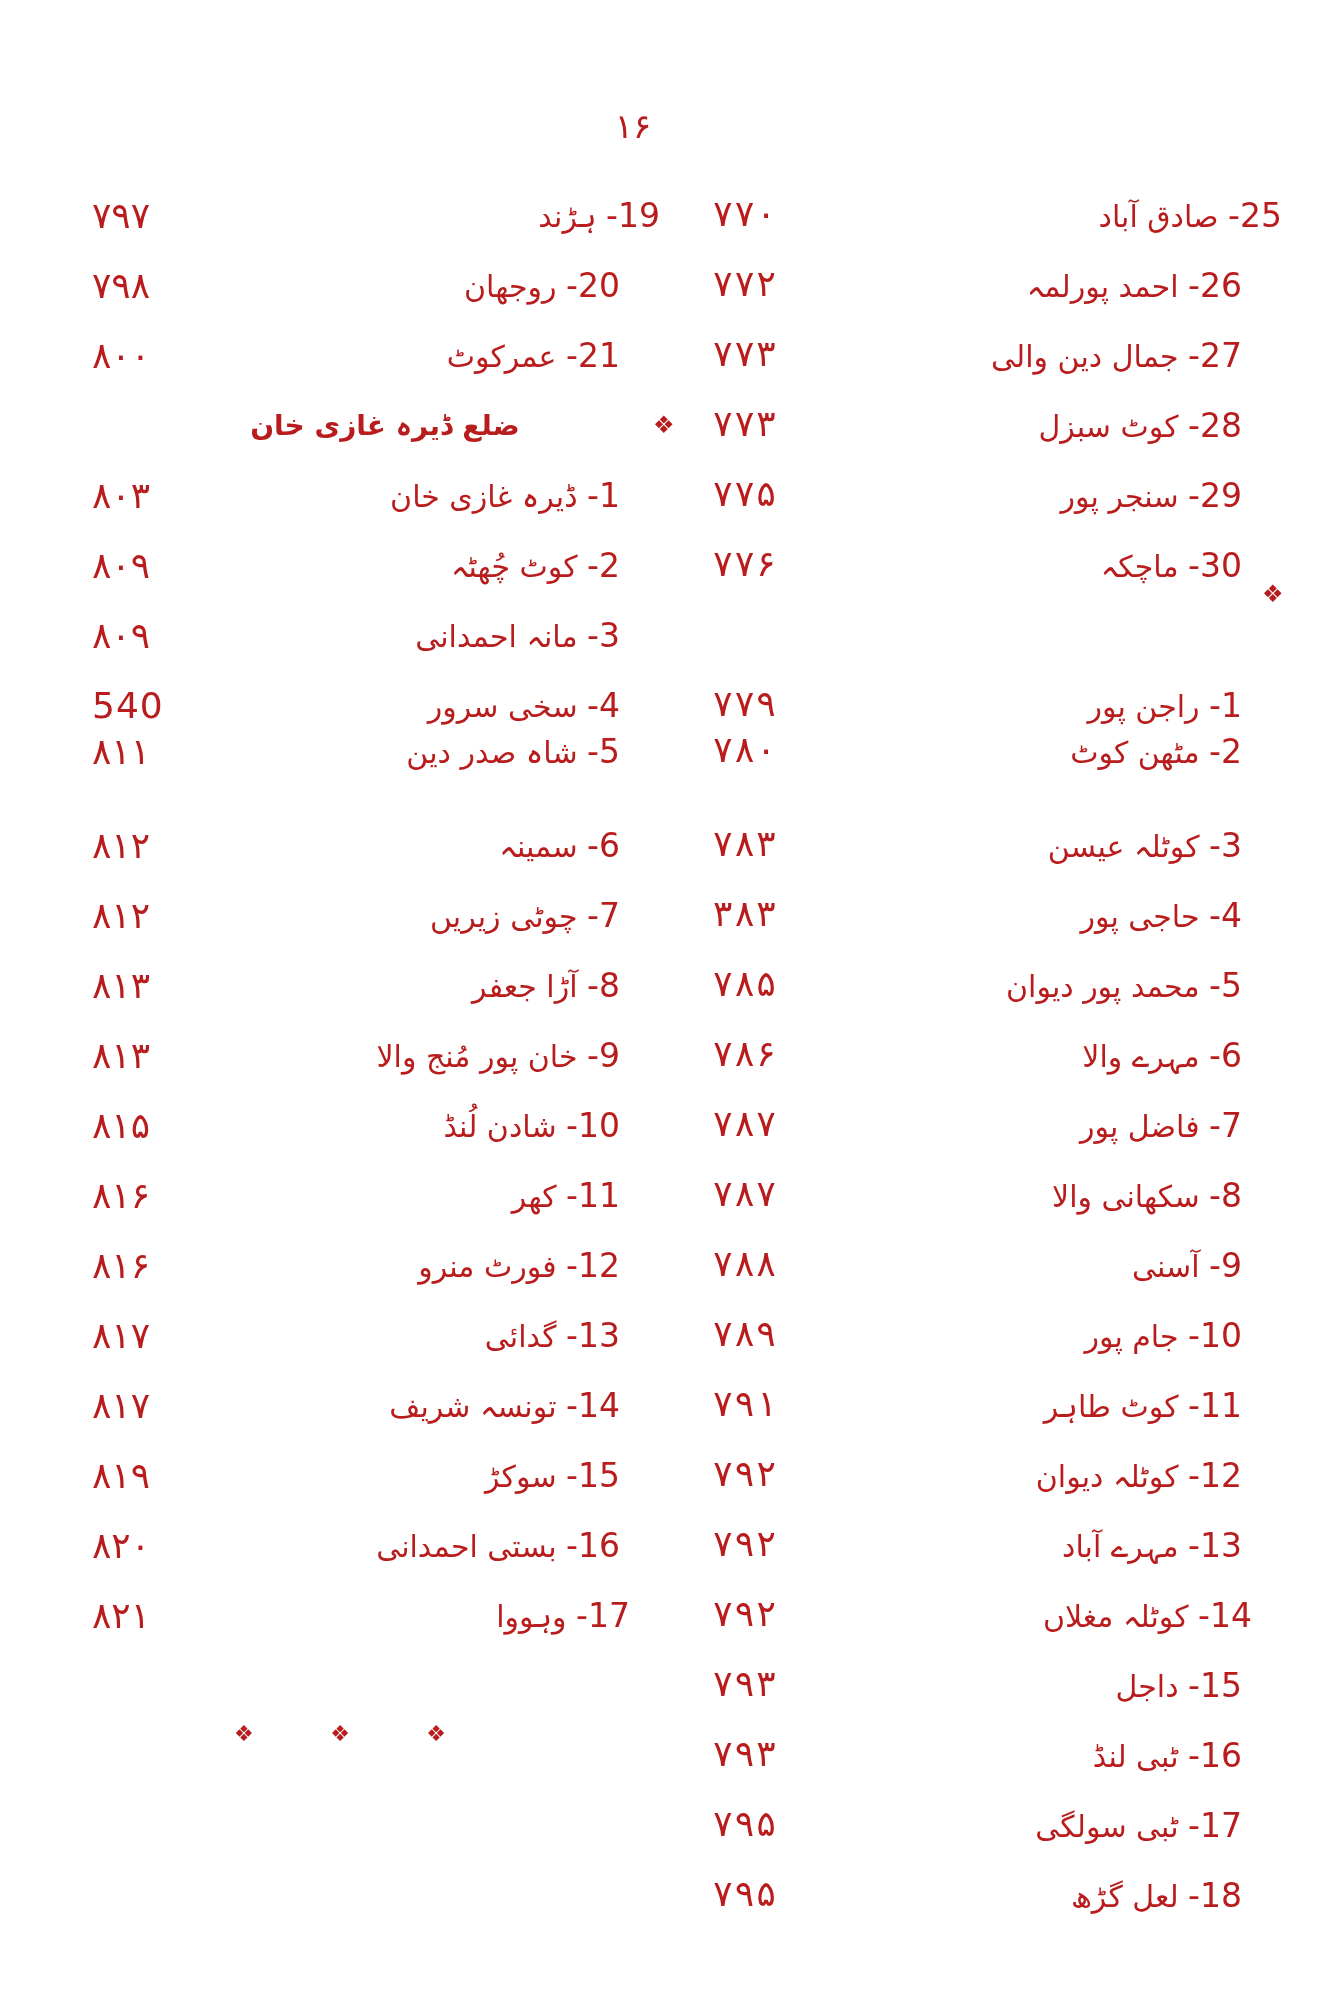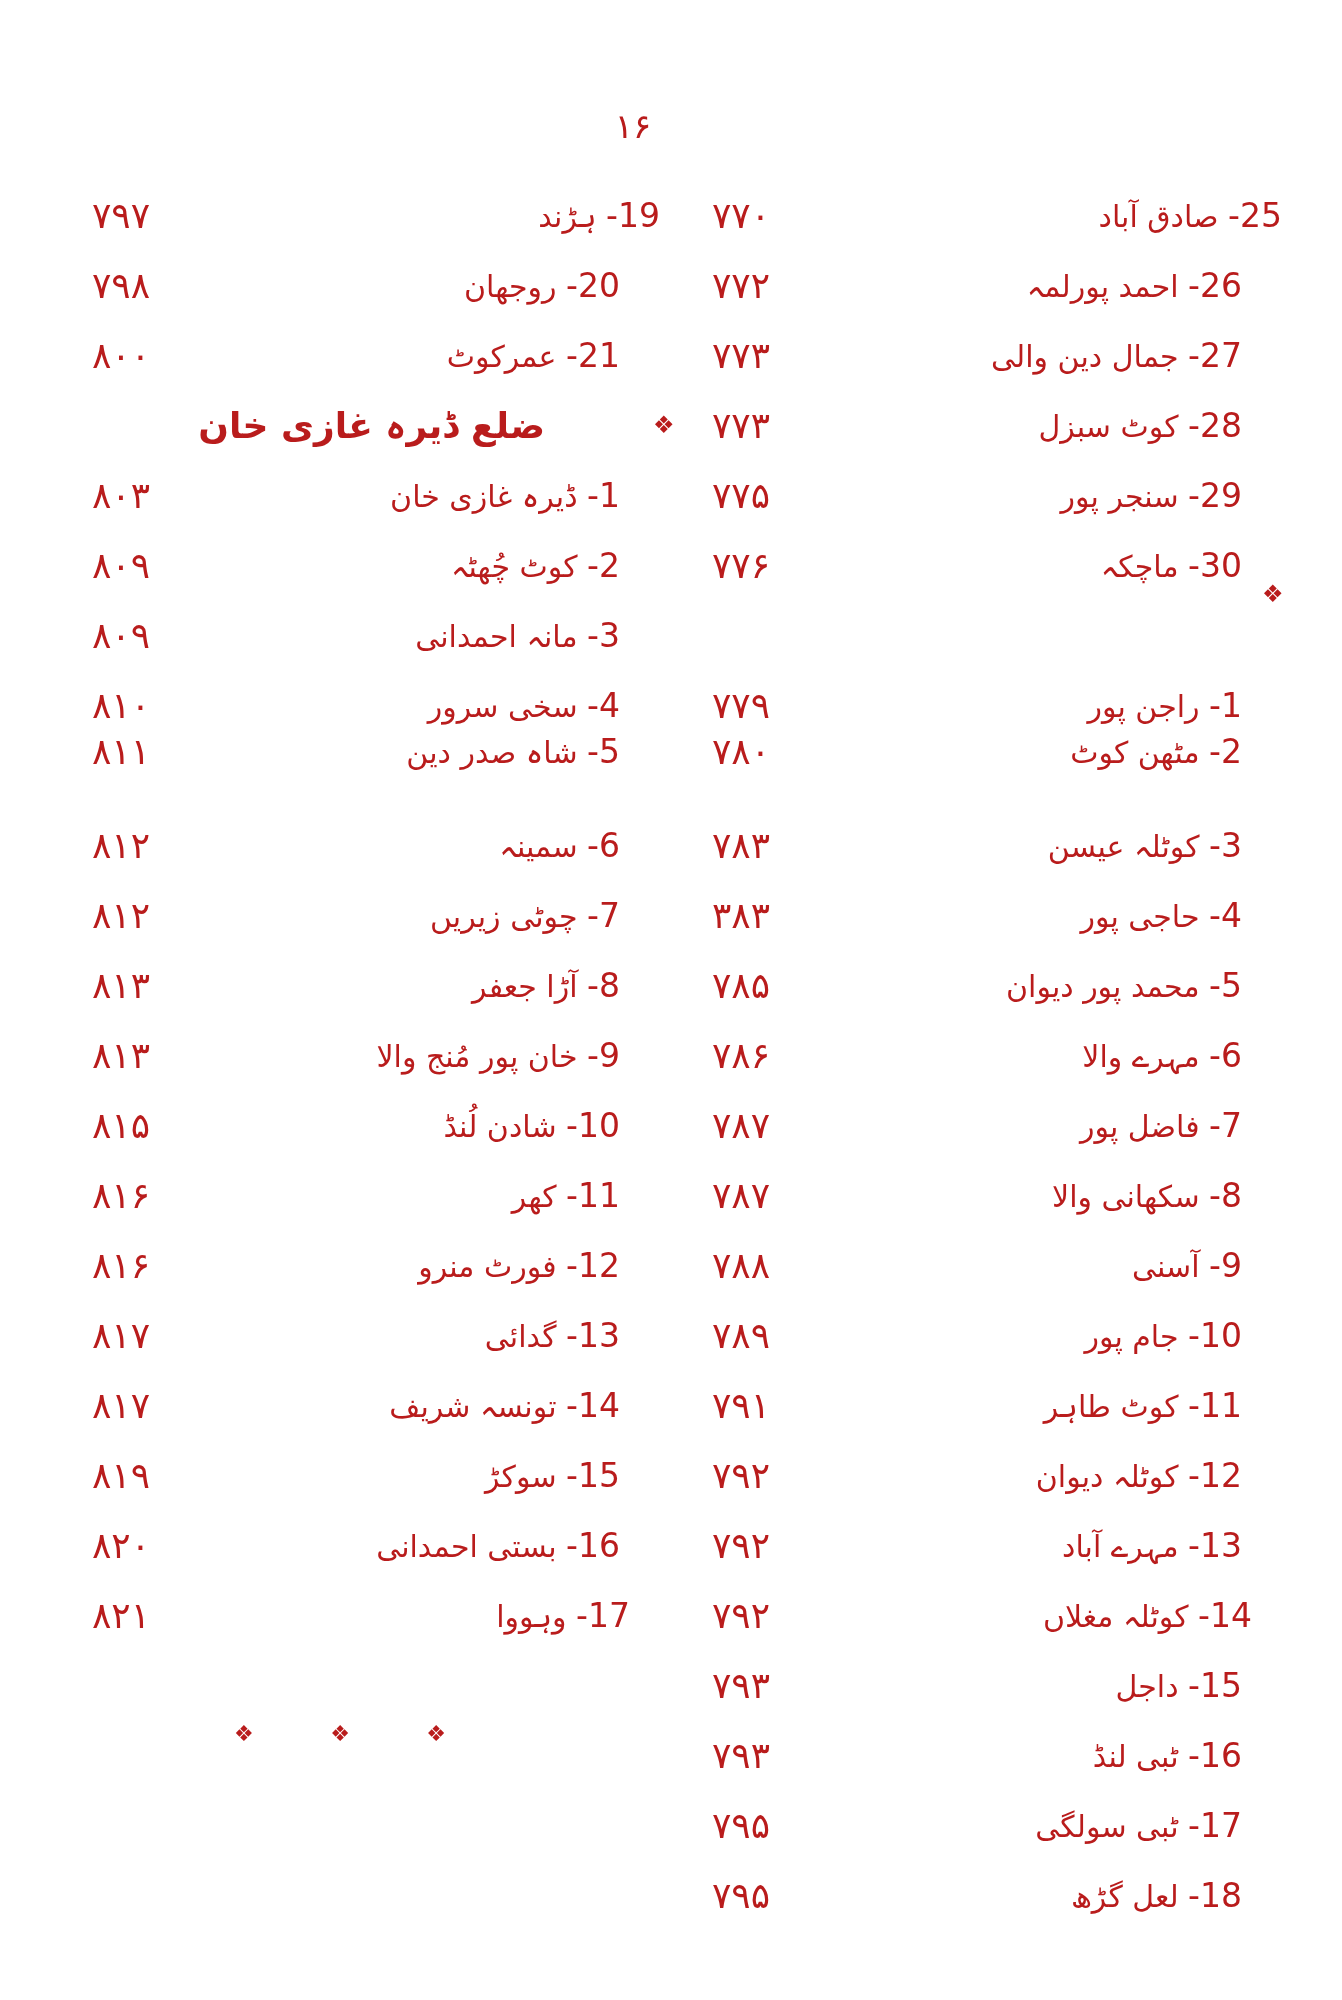--- a/index.html
+++ b/index.html
@@ -20,32 +20,32 @@
     letter-spacing:2px;
   }
   .toc-row{position:absolute;left:0;width:100%;height:70px;}
   .cell{position:absolute;top:50%;transform:translateY(-50%);white-space:nowrap;}
   .num{
     font-size:36px;
     letter-spacing:1px;
     direction:rtl;
   }
   .num.left{left:92px;}
-  .num.right{left:712px;}
+  .num.right{left:712px;font-family:Liberation Mono, monospace;}
   .entry{
     direction:rtl;
     unicode-bidi:isolate;
     font-size:30px;
   }
   .entry .no{font-size:33px;}
   .entry.left{right:722px;}
   .entry.right{right:100px;}
   .header{
     font-weight:bold;
-    font-size:36px;
+    font-size:28px;
     text-align:center;
     direction:rtl;
   }
   .header.left{left:225px;width:320px;}
   .header.right{left:860px;width:320px;}
   .orn{font-size:24px;line-height:24px;}
   .orn.left{left:653px;}
   .orn.right{left:1262px;transform:translateY(calc(-50% - 41px));}
   .marks{
     left:234px;width:212px;
@@ -95,21 +95,21 @@
         <span class="cell entry left"><span class="no">2-</span> <span class="name">کوٹ چُھٹہ</span></span>
         <span class="cell num right">۷۷۶</span>
         <span class="cell entry right"><span class="no">30-</span> <span class="name">ماچکہ</span></span>
       </div>
       <div class="toc-row" style="top: 600px;">
         <span class="cell num left">۸۰۹</span>
         <span class="cell entry left"><span class="no">3-</span> <span class="name">مانہ احمدانی</span></span>
         <span class="cell orn right">❖</span>
       </div>
       <div class="toc-row" style="top: 670px;">
-        <span class="cell num left">۸۱۰</span>
+        <span class="cell num left">540</span>
         <span class="cell entry left"><span class="no">4-</span> <span class="name">سخی سرور</span></span>
         <span class="cell num right">۷۷۹</span>
         <span class="cell entry right"><span class="no">1-</span> <span class="name">راجن پور</span></span>
       </div>
       <div class="toc-row" style="top: 716px;">
         <span class="cell num left">۸۱۱</span>
         <span class="cell entry left"><span class="no">5-</span> <span class="name">شاہ صدر دین</span></span>
         <span class="cell num right">۷۸۰</span>
         <span class="cell entry right"><span class="no">2-</span> <span class="name">مٹھن کوٹ</span></span>
       </div>

